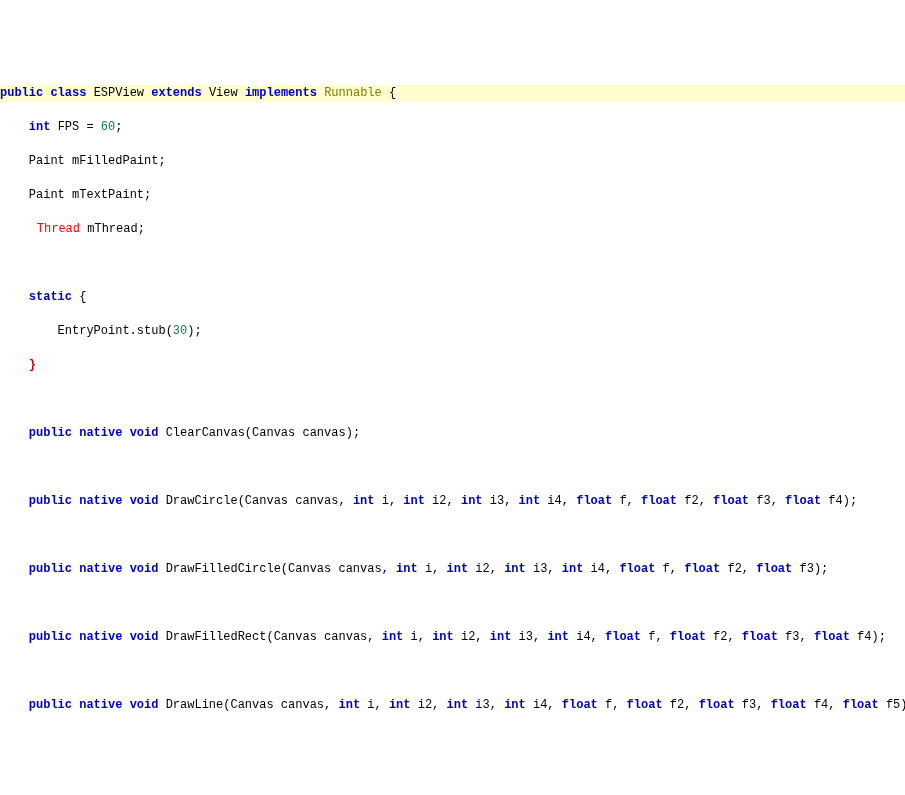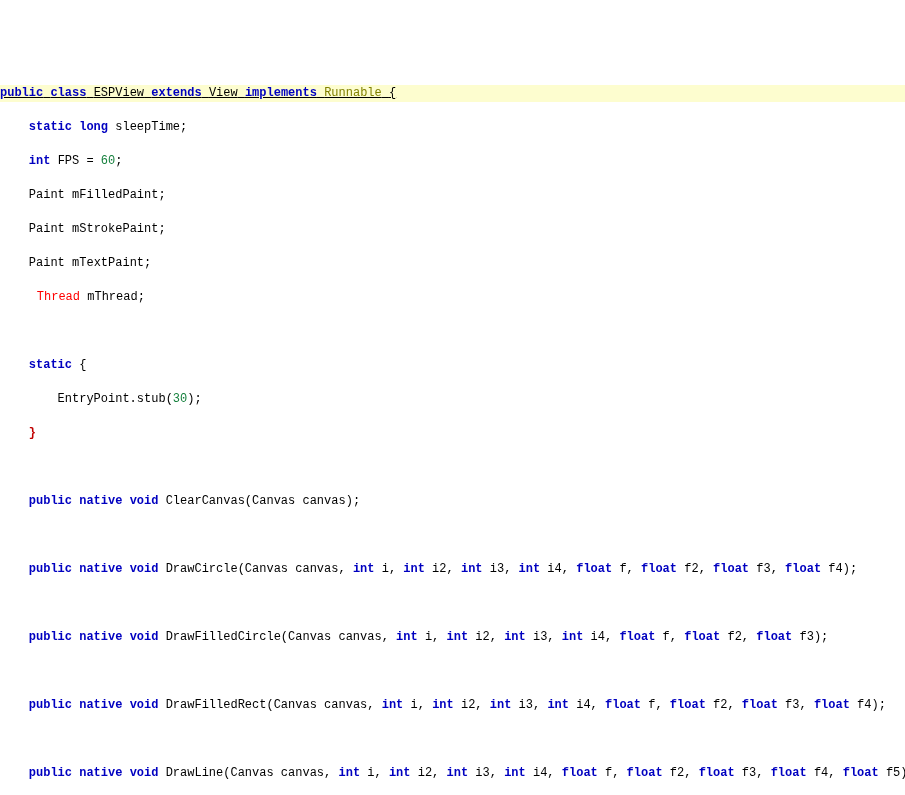--- a/index.html
+++ b/index.html
@@ -13,42 +13,39 @@
       overflow-x: auto;
     }
     .code {
       padding: 0;
     }
     .line {
       min-height: 17px;
     }
     .line.hl {
       background: #fdfdcf;
-      text-decoration: underline;
     }
     .kw { color: #0000c0; font-weight: bold; }
     .ident { color: #000000; }
     .method { color: #000000; margin-top: 6px; }
     .num { color: #15803d; }
     .error { color: #ff0000; margin-left: 8px; }
     .iface { color: #808000; }
     .punc { color: #000000; }
     .redbrace { color: #c00000; font-weight: bold; }
   </style>
 </head>
 <body>
 
 
 
 <div class="code">
 <div class="line hl"><span class="kw">public</span> <span class="kw">class</span> <span class="ident">ESPView</span> <span class="kw">extends</span> <span class="ident">View</span> <span class="kw">implements</span> <span class="iface">Runnable</span> <span class="punc">{</span></div>
-<div class="line">    <span class="kw">static long</span> <span class="ident">sleepTime</span><span class="punc">;</span></div>
 <div class="line">    <span class="kw">int</span> <span class="ident">FPS</span> <span class="punc">=</span> <span class="num">60</span><span class="punc">;</span></div>
 <div class="line">    <span class="ident">Paint</span> <span class="ident">mFilledPaint</span><span class="punc">;</span></div>
-<div class="line">    <span class="ident">Paint</span> <span class="ident">mStrokePaint</span><span class="punc">;</span></div>
 <div class="line">    <span class="ident">Paint</span> <span class="ident">mTextPaint</span><span class="punc">;</span></div>
 <div class="line">    <span class="error">Thread</span> <span class="ident">mThread</span><span class="punc">;</span></div>
 <div class="line"></div>
 <div class="line">    <span class="kw">static</span> <span class="punc">{</span></div>
 <div class="line">        <span class="ident">EntryPoint.stub</span>(<span class="num">30</span>);</div>
 <div class="line">    <span class="redbrace">}</span></div>
 <div class="line"></div>
 <div class="line">    <span class="kw">public native void</span> <span class="method">ClearCanvas</span>(<span>Canvas canvas</span>);</div>
 <div class="line"></div>
 <div class="line">    <span class="kw">public native void</span> <span class="method">DrawCircle</span>(<span>Canvas canvas, <span class="kw">int</span> i, <span class="kw">int</span> i2, <span class="kw">int</span> i3, <span class="kw">int</span> i4, <span class="kw">float</span> f, <span class="kw">float</span> f2, <span class="kw">float</span> f3, <span class="kw">float</span> f4</span>);</div>

